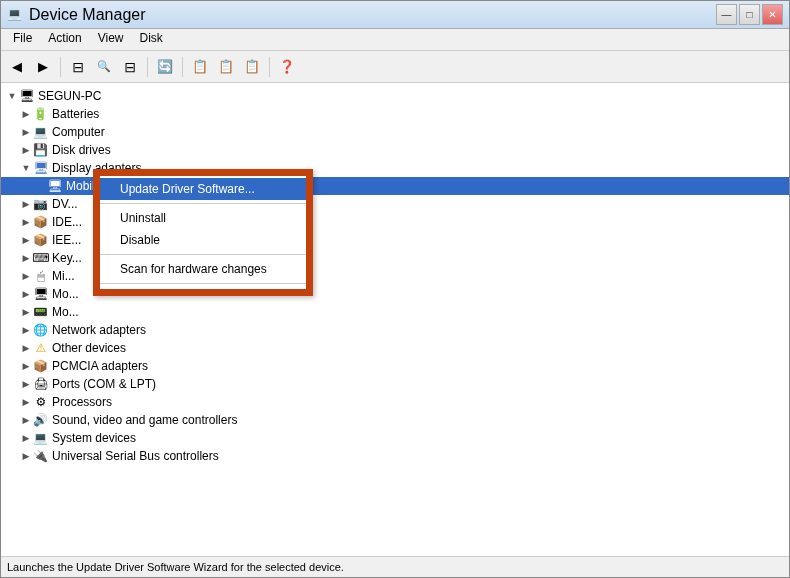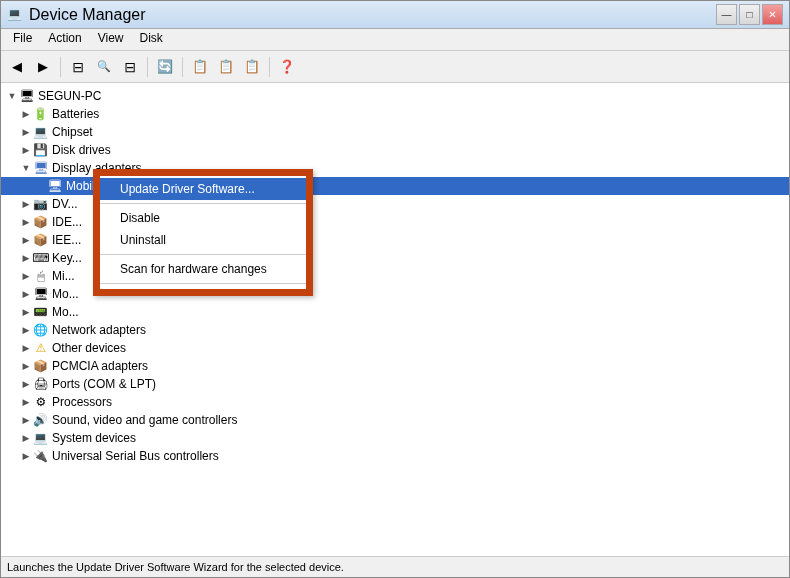--- a/index.html
+++ b/index.html
@@ -300,21 +300,21 @@
 
       <div class="tree-item indent-1">
         <span class="expand-btn">▶</span>
         <span class="tree-icon">🔋</span>
         <span class="tree-label">Batteries</span>
       </div>
 
       <div class="tree-item indent-1">
         <span class="expand-btn">▶</span>
         <span class="tree-icon">💻</span>
-        <span class="tree-label">Chipset</span>
+        <span class="tree-label">Computer</span>
       </div>
 
       <div class="tree-item indent-1">
         <span class="expand-btn">▶</span>
         <span class="tree-icon">💾</span>
         <span class="tree-label">Disk drives</span>
       </div>
 
       <div class="tree-item indent-1">
         <span class="expand-btn">▼</span>
@@ -414,22 +414,22 @@
 
       <div class="tree-item indent-1">
         <span class="expand-btn">▶</span>
         <span class="tree-icon">🔌</span>
         <span class="tree-label">Universal Serial Bus controllers</span>
       </div>
 
       <div class="context-menu">
         <div class="ctx-item highlighted">Update Driver Software...</div>
         <div class="ctx-separator"></div>
+        <div class="ctx-item">Uninstall</div>
         <div class="ctx-item">Disable</div>
-        <div class="ctx-item">Uninstall</div>
         <div class="ctx-separator"></div>
         <div class="ctx-item">Scan for hardware changes</div>
         <div class="ctx-separator"></div>
       </div>
 
     </div>
   </div>
 
   <div class="status-bar">
     <span class="status-text">Launches the Update Driver Software Wizard for the selected device.</span>

